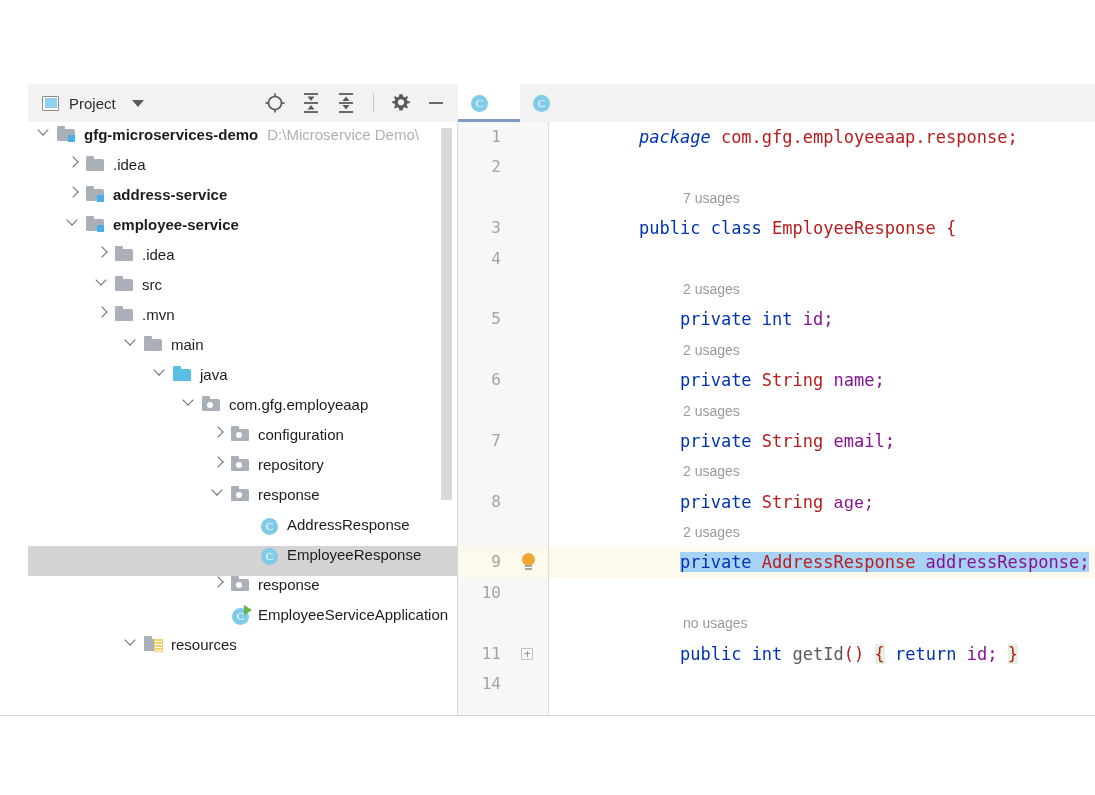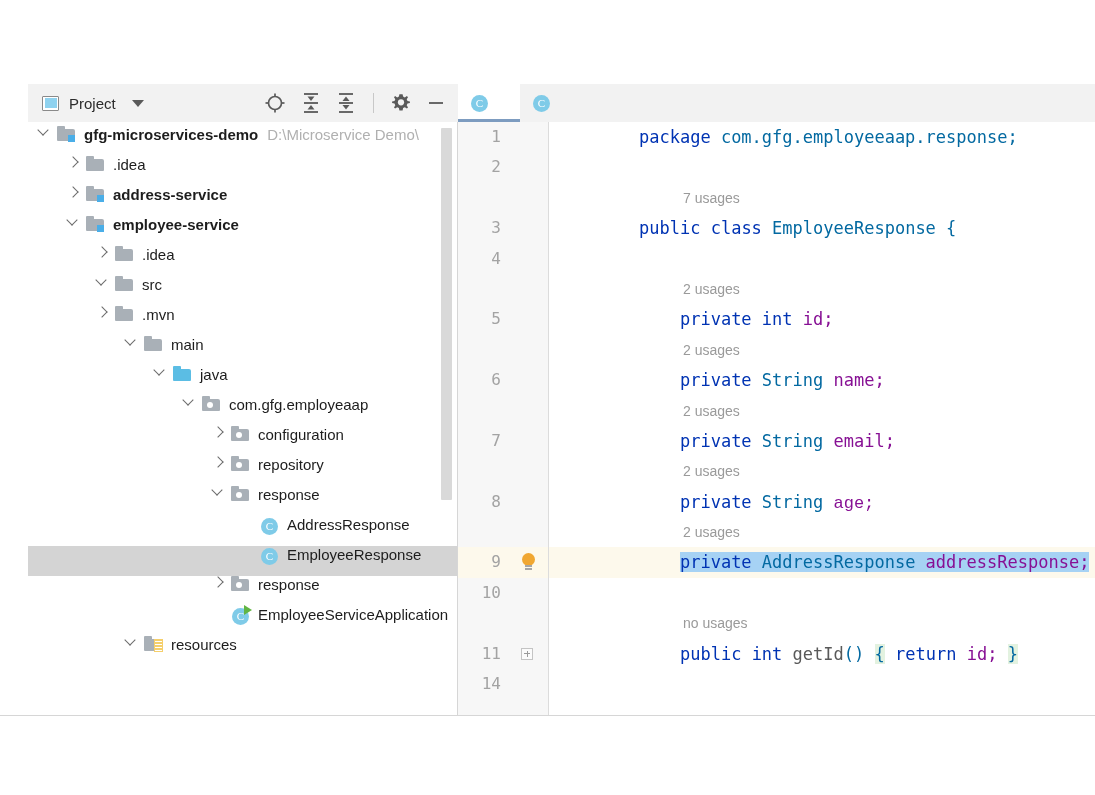--- a/index.html
+++ b/index.html
@@ -355,21 +355,21 @@
     line-height: 30.4px;
     color: #a3a3a3;
   }
   .current-bg { background: #fdf9ec; }
 
   .code-inner { padding-left: 90px; }
   .hint-inner { padding-left: 134px; }
 
   .kw   { color: #0033b3; }
   .fld  { color: #871094; }
-  .typ  { color: #0369a1; }
+  .typ  { color: #b91c1c; }
   .mth  { color: #595959; }
   .sel  { background: #a6d2f4; }
   .fold { background: #e3f2e0; }
 
   .bulb {
     position: absolute;
     left: 10px;
     top: 6px;
     width: 17px;
     height: 19px;
@@ -691,21 +691,21 @@
             </span>
           </div>
           <div class="eline"></div>
           <div class="eline hint"></div>
           <div class="eline">
             <span class="foldmark"></span>
           </div>
           <div class="eline"></div>
         </div>
       <div class="code">
-          <div class="eline"><span class="code-inner" style="display: inline-block;"><span class="kw" style="white-space: pre;">package</span><span class="typ" style="white-space: pre;"> com.gfg.employeeaap.response;</span></span></div>
+          <div class="eline"><span class="code-inner" style="display: inline-block;"><span class="kw" style="white-space: pre; font-style: italic;">package</span><span class="typ" style="white-space: pre;"> com.gfg.employeeaap.response;</span></span></div>
           <div class="eline"><span class="code-inner" style="display: inline-block;"></span></div>
           <div class="eline hint"><span class="hint-inner" style="display: inline-block;">7 usages</span></div>
           <div class="eline"><span class="code-inner" style="display: inline-block;"><span class="kw" style="white-space: pre;">public</span><span class="typ" style="white-space: pre;"> </span><span class="kw" style="white-space: pre;">class</span><span class="typ" style="white-space: pre;"> EmployeeResponse {</span></span></div>
           <div class="eline"><span class="code-inner" style="display: inline-block;"></span></div>
           <div class="eline hint"><span class="hint-inner" style="display: inline-block;">2 usages</span></div>
           <div class="eline"><span class="code-inner" style="display: inline-block;"><span class="typ" style="white-space: pre;">    </span><span class="kw" style="white-space: pre;">private</span><span class="typ" style="white-space: pre;"> </span><span class="kw" style="white-space: pre;">int</span><span class="typ" style="white-space: pre;"> </span><span class="fld" style="white-space: pre;">id;</span></span></div>
           <div class="eline hint"><span class="hint-inner" style="display: inline-block;">2 usages</span></div>
           <div class="eline"><span class="code-inner" style="display: inline-block;"><span class="typ" style="white-space: pre;">    </span><span class="kw" style="white-space: pre;">private</span><span class="typ" style="white-space: pre;"> String </span><span class="fld" style="white-space: pre;">name;</span></span></div>
           <div class="eline hint"><span class="hint-inner" style="display: inline-block;">2 usages</span></div>
           <div class="eline"><span class="code-inner" style="display: inline-block; text-align: center;"><span class="typ" style="white-space: pre;">    </span><span class="kw" style="white-space: pre;">private</span><span class="typ" style="white-space: pre;"> String </span><span class="fld" style="white-space: pre;">email;</span></span></div>

